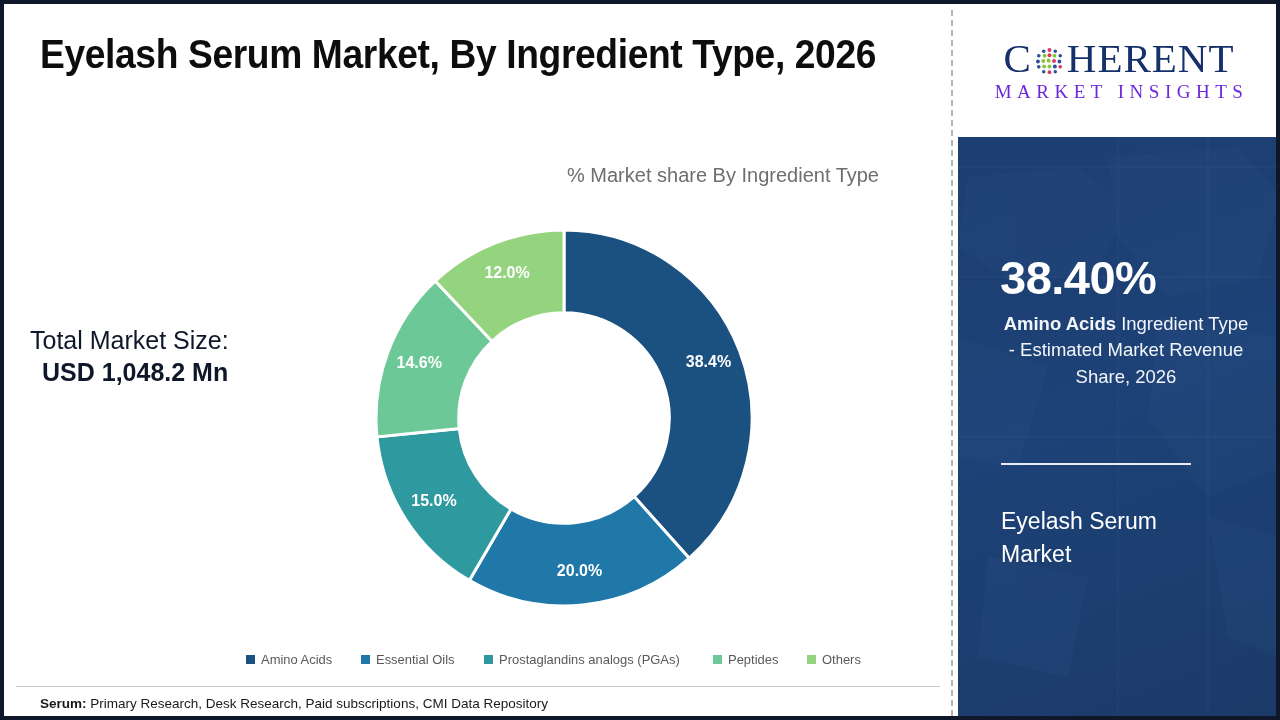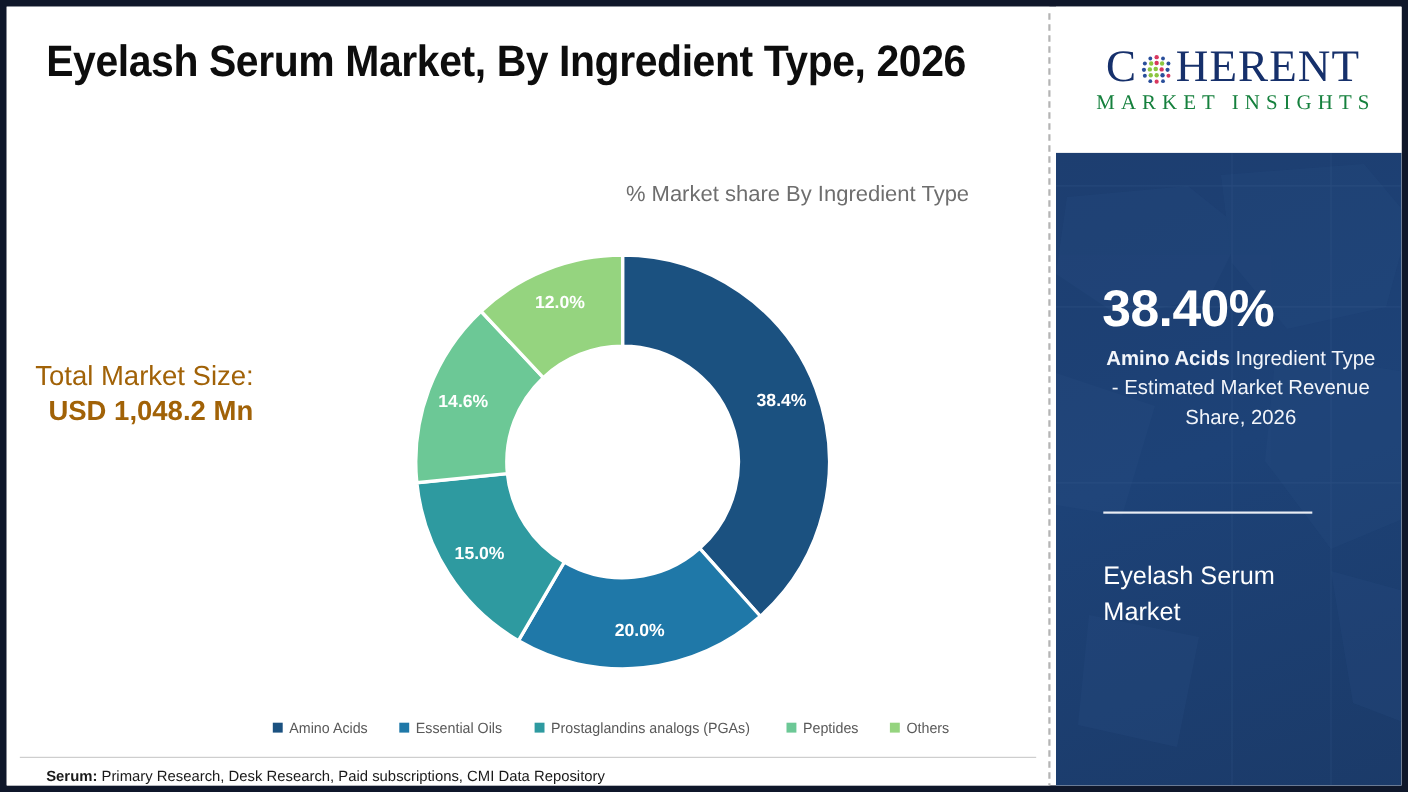--- a/index.html
+++ b/index.html
@@ -10,21 +10,21 @@
   body {
     font-family: "Liberation Sans", sans-serif;
   }
   .canvas {
     position: relative;
     width: 1280px;
     height: 720px;
     background: #ffffff;
     overflow: hidden;
     box-sizing: border-box;
-    border: 6px solid #0f172a;
+    border: 4px solid #0f172a;
   }
 
   
   .left-panel {
     position: absolute;
     left: 0; top: 0;
     width: 948px; height: 716px;
     background: #ffffff;
   }
   .main-title {
@@ -44,21 +44,21 @@
     left: 245px; top: 160px;
     width: 630px;
     text-align: right;
     font-size: 20px;
     color: #6e6e6e;
   }
   .total-block {
     position: absolute;
     left: 26px; top: 320px;
     width: 300px;
-    color: #a16207;
+    color: #0f172a;
     line-height: 1.28;
   }
   .total-label { font-size: 25px; font-weight: normal; }
   .total-value { font-size: 25px; font-weight: bold; margin-left: 12px; }
 
   
   .donut-wrap {
     position: absolute;
     left: 370px; top: 224px;
     width: 380px; height: 380px;
@@ -154,21 +154,21 @@
   }
   .logo-globe {
     width: 33px; height: 33px;
     margin: 0 1px;
     position: relative;
     top: 2px;
   }
   .logo-sub {
     font-family: "Liberation Serif", serif;
     font-size: 19px;
-    color: #15803d;
+    color: #6d28d9;
     letter-spacing: 5.5px;
     margin-top: 2px;
     padding-left: 5px;
   }
   .dark-panel {
     position: absolute;
     left: 0; top: 133px;
     width: 373px; height: 583px;
     background: linear-gradient(160deg, #1d3e70 0%, #1d4277 45%, #1b3a68 100%);
     overflow: hidden;

